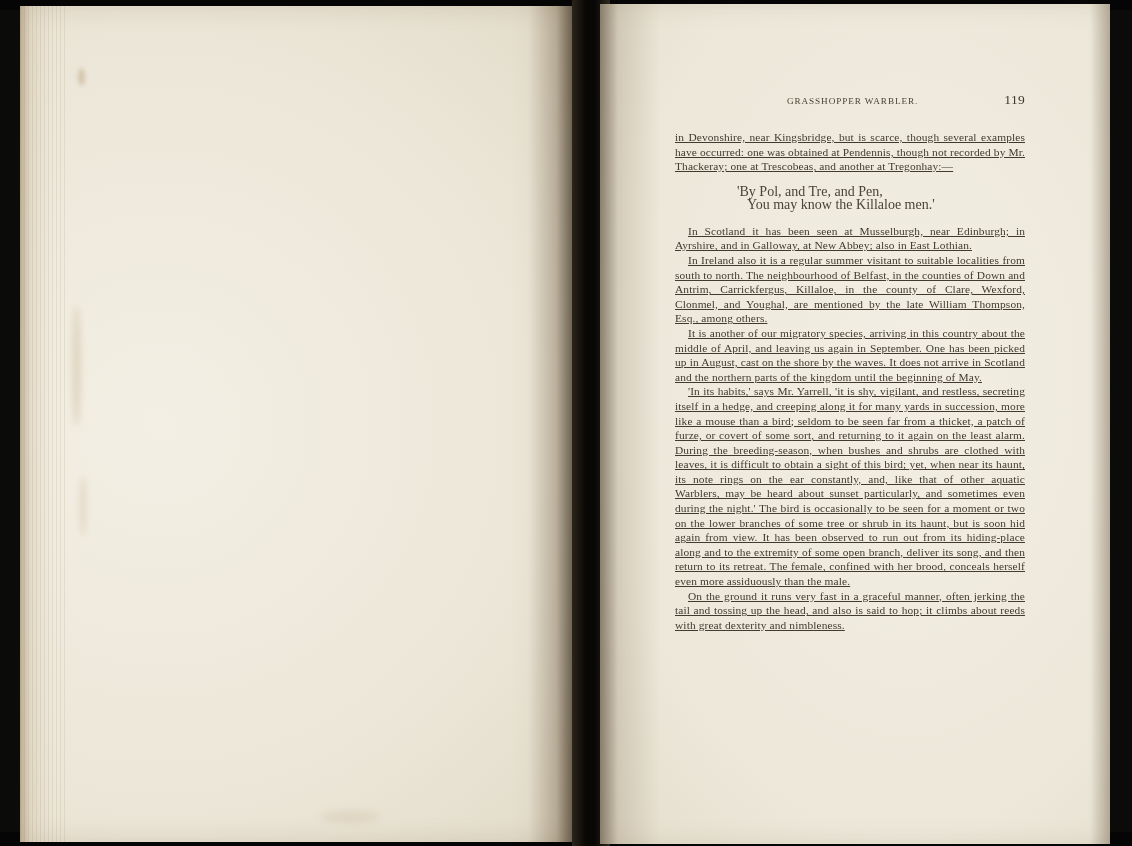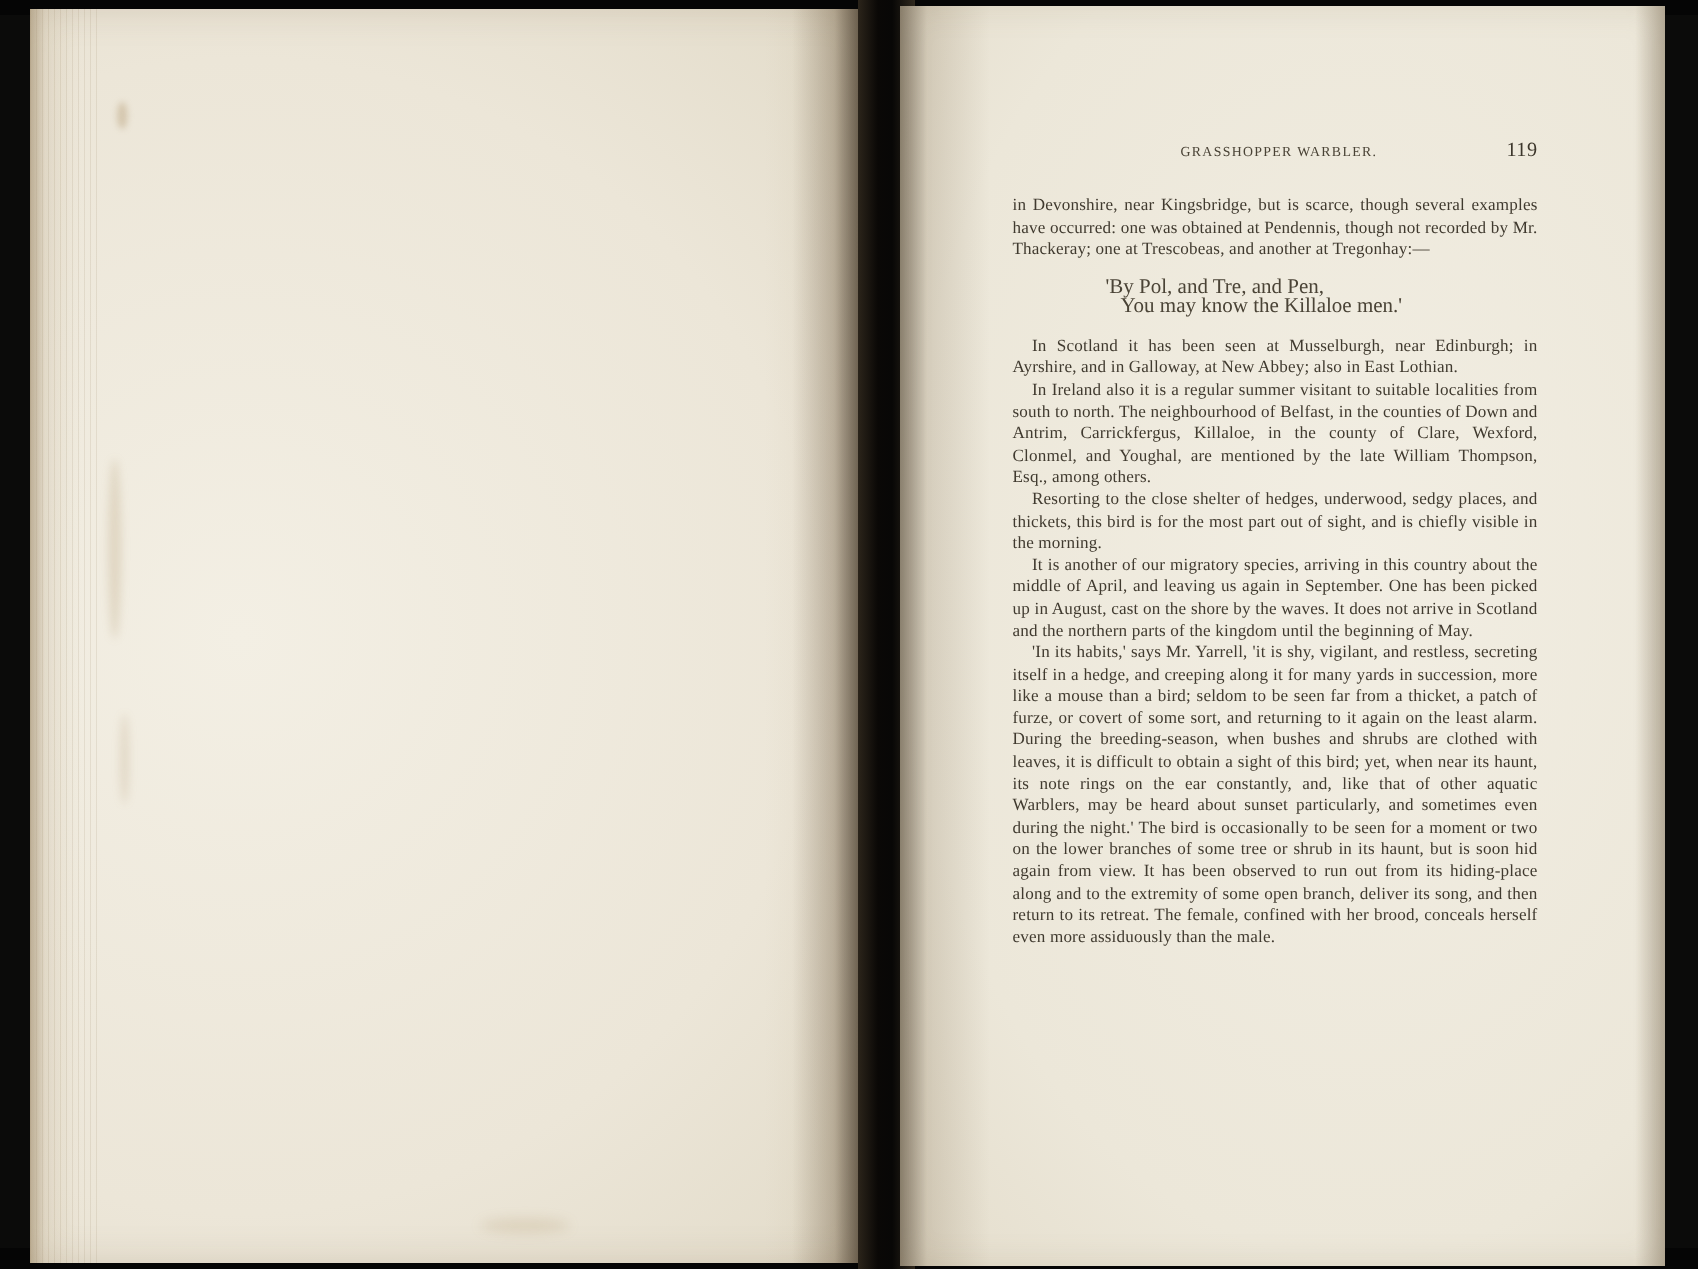--- a/index.html
+++ b/index.html
@@ -135,20 +135,21 @@
   }
 
   p.para {
     margin: 0;
     font-size: 11.4px;
     line-height: 14.6px;
     text-align: justify;
     text-justify: inter-word;
     color: #403a2f;
     letter-spacing: 0.12px;
+    text-decoration: underline;
   }
   p.indent {
     text-indent: 13px;
   }
   .verse {
     margin: 11px 0 13px 0;
     font-size: 14px;
     line-height: 13px;
     color: #4a4336;
     padding-left: 62px;
@@ -187,20 +188,20 @@
 
       <p class="para">in Devonshire, near Kingsbridge, but is scarce, though several examples have occurred: one was obtained at Pendennis, though not recorded by Mr. Thackeray; one at Trescobeas, and another at Tregonhay:—</p>
 
       <div class="verse">
         <div>'By Pol, and Tre, and Pen,</div>
         <div class="l2">You may know the Killaloe men.'</div>
       </div>
 
       <p class="para indent">In Scotland it has been seen at Musselburgh, near Edinburgh; in Ayrshire, and in Galloway, at New Abbey; also in East Lothian.</p>
       <p class="para indent">In Ireland also it is a regular summer visitant to suitable localities from south to north. The neighbourhood of Belfast, in the counties of Down and Antrim, Carrickfergus, Killaloe, in the county of Clare, Wexford, Clonmel, and Youghal, are mentioned by the late William Thompson, Esq., among others.</p>
-      <p class="para indent">Resorting to the close shelter of hedges, underwood, sedgy places, and thickets, this bird is for the most part out of sight, and is chiefly visible in the morning.</p>
       <p class="para indent">It is another of our migratory species, arriving in this country about the middle of April, and leaving us again in September. One has been picked up in August, cast on the shore by the waves. It does not arrive in Scotland and the northern parts of the kingdom until the beginning of May.</p>
       <p class="para indent">'In its habits,' says Mr. Yarrell, 'it is shy, vigilant, and restless, secreting itself in a hedge, and creeping along it for many yards in succession, more like a mouse than a bird; seldom to be seen far from a thicket, a patch of furze, or covert of some sort, and returning to it again on the least alarm. During the breeding-season, when bushes and shrubs are clothed with leaves, it is difficult to obtain a sight of this bird; yet, when near its haunt, its note rings on the ear constantly, and, like that of other aquatic Warblers, may be heard about sunset particularly, and sometimes even during the night.' The bird is occasionally to be seen for a moment or two on the lower branches of some tree or shrub in its haunt, but is soon hid again from view. It has been observed to run out from its hiding-place along and to the extremity of some open branch, deliver its song, and then return to its retreat. The female, confined with her brood, conceals herself even more assiduously than the male.</p>
+      <p class="para indent">On the ground it runs very fast in a graceful manner, often jerking the tail and tossing up the head, and also is said to hop; it climbs about reeds with great dexterity and nimbleness.</p>
 
     </div>
   </div>
 
 </div>
 
 </body></html>

